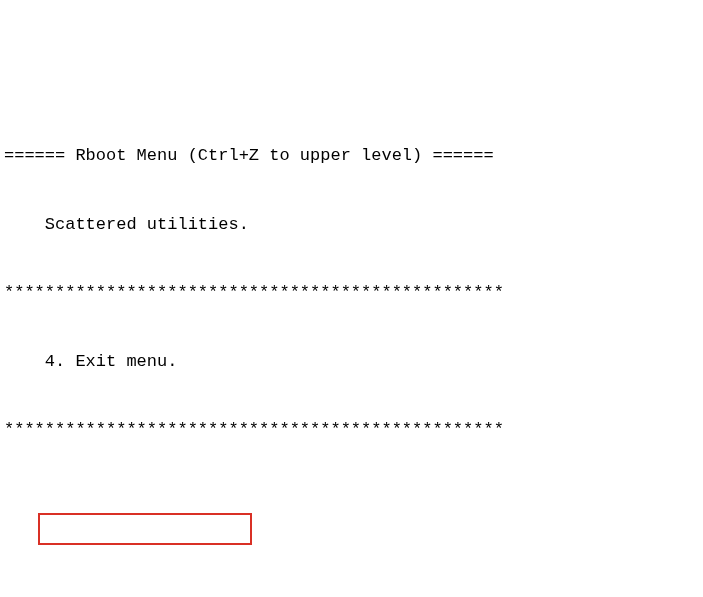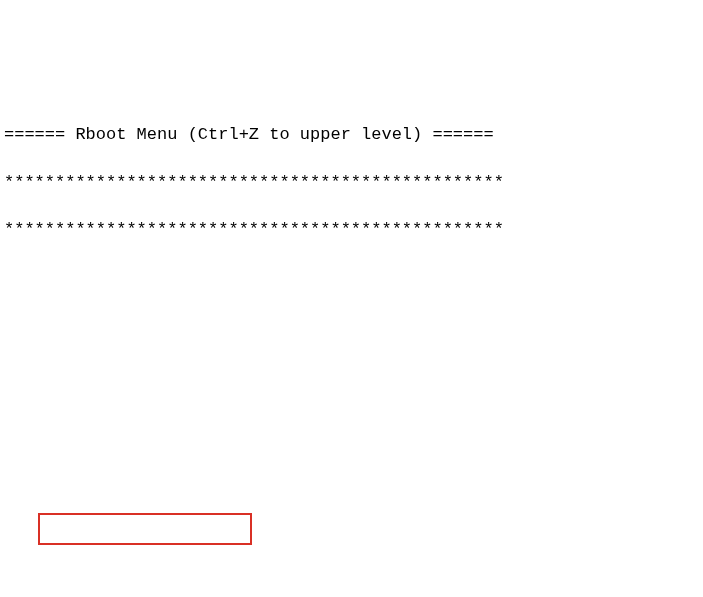--- a/index.html
+++ b/index.html
@@ -7,20 +7,21 @@
       padding: 4px;
       font-family: "Courier New", monospace;
       font-size: 17px;
       line-height: 1.4;
       background: #fff;
       color: #000;
       white-space: pre;
     }
     .line {
       display: block;
+      margin-top: 21px;
     }
     .highlight-box {
       position: absolute;
       border: 2px solid #d93025;
       left: 34px;
       top: 414px;
       width: 210px;
       height: 28px;
       pointer-events: none;
     }
@@ -28,21 +29,23 @@
       position: relative;
     }
   </style>
 </head>
 <body>
 
 
 
 <div class="terminal">
 <span class="line">====== Rboot Menu (Ctrl+Z to upper level) ======</span>
+<span class="line">    Scattered utilities.</span>
 <span class="line">*************************************************</span>
+<span class="line">    4. Exit menu.</span>
 <span class="line">*************************************************</span>
 
 
 
 
 
 
 
 
 

